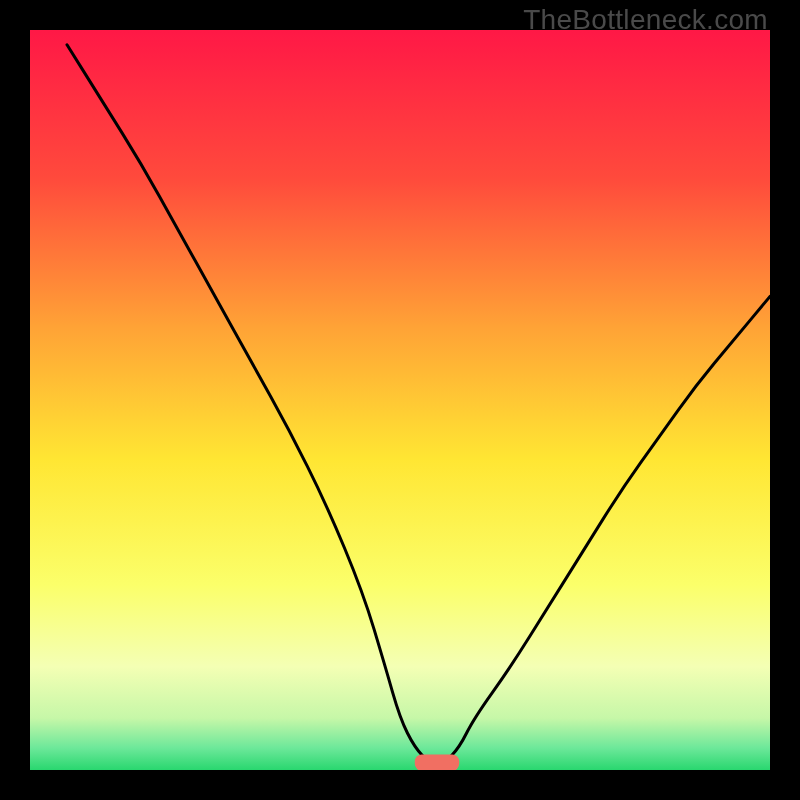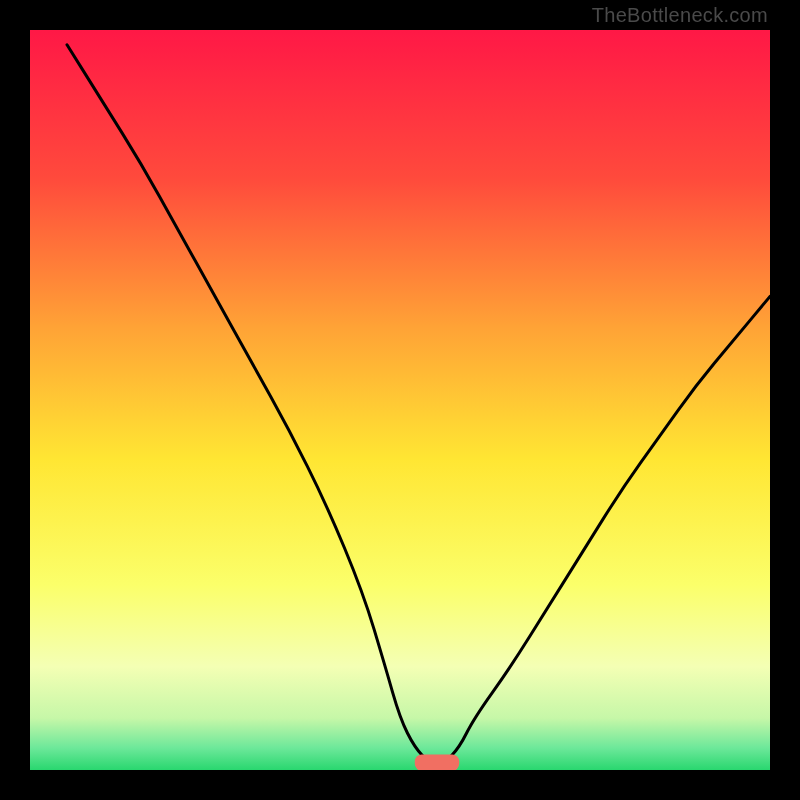--- a/index.html
+++ b/index.html
@@ -24,21 +24,21 @@
     left: 0;
     top: 0;
     width: 740px;
     height: 740px;
   }
   .watermark {
     position: absolute;
     top: 4px;
     right: 32px;
     color: #4a4a4a;
-    font-size: 20px;
+    font-size: 28px;
     font-weight: 500;
     letter-spacing: 0.3px;
     user-select: none;
   }
 </style>
 </head>
 <body>
 
 <div class="frame">
   <svg class="plot-area" viewBox="0 0 740 740" preserveAspectRatio="none">

